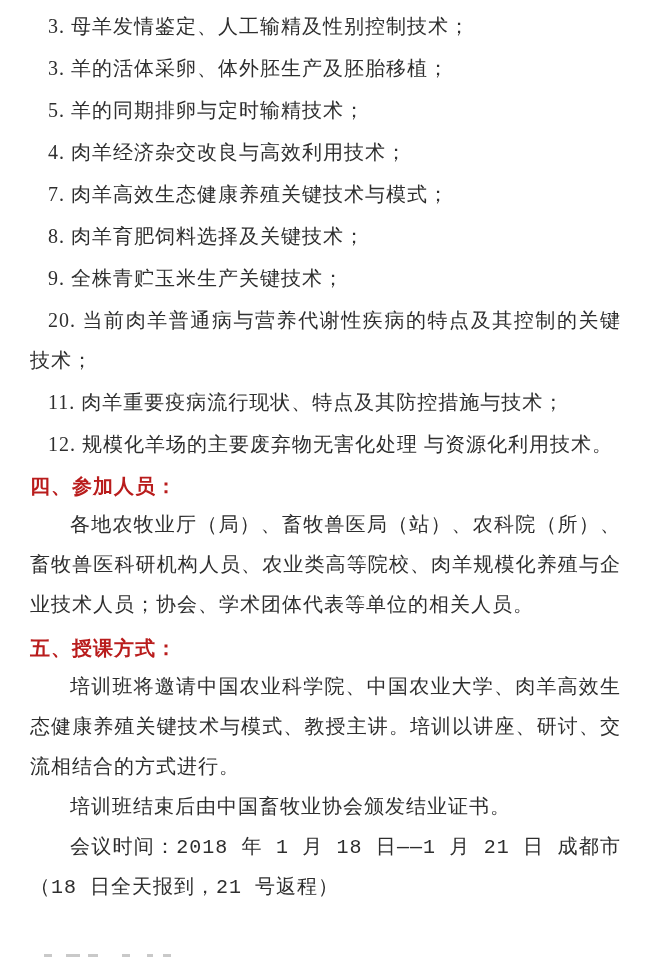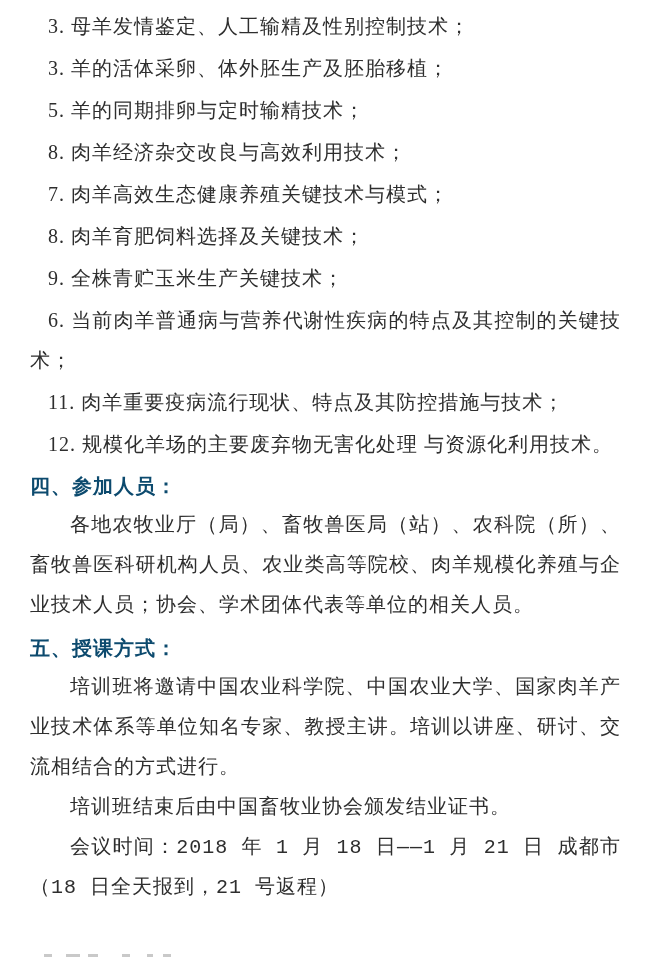--- a/index.html
+++ b/index.html
@@ -25,21 +25,21 @@
   .item {
     margin: 0 0 2px 0;
     text-indent: 18px;
   }
   .heading {
     margin: 2px 0 0 0;
     font-size: 20px;
     line-height: 40px;
     font-weight: bold;
     font-family: "Liberation Sans", "DejaVu Sans", sans-serif;
-    color: #0c4a6e;
+    color: #b91c1c;
     text-indent: 0;
     letter-spacing: 1px;
   }
   .para {
     margin: 0;
     text-indent: 40px;
     font-family: Liberation Mono, monospace;
   }
   
   .cutoff {
@@ -63,33 +63,33 @@
   .frag.f6 { left: 163px; width: 8px; }
 </style>
 </head>
 <body>
 
 <div class="page">
 
   <p class="item">3. 母羊发情鉴定、人工输精及性别控制技术；</p>
   <p class="item">3. 羊的活体采卵、体外胚生产及胚胎移植；</p>
   <p class="item">5. 羊的同期排卵与定时输精技术；</p>
-  <p class="item">8. 肉羊经济杂交改良与高效利用技术；</p>
+  <p class="item">4. 肉羊经济杂交改良与高效利用技术；</p>
   <p class="item">7. 肉羊高效生态健康养殖关键技术与模式；</p>
   <p class="item">8. 肉羊育肥饲料选择及关键技术；</p>
   <p class="item">9. 全株青贮玉米生产关键技术；</p>
-  <p class="item">6. 当前肉羊普通病与营养代谢性疾病的特点及其控制的关键技术；</p>
+  <p class="item">20. 当前肉羊普通病与营养代谢性疾病的特点及其控制的关键技术；</p>
   <p class="item">11. 肉羊重要疫病流行现状、特点及其防控措施与技术；</p>
   <p class="item">12. 规模化羊场的主要废弃物无害化处理 与资源化利用技术。</p>
 
   <h2 class="heading">四、参加人员：</h2>
   <p class="para">各地农牧业厅（局）、畜牧兽医局（站）、农科院（所）、畜牧兽医科研机构人员、农业类高等院校、肉羊规模化养殖与企业技术人员；协会、学术团体代表等单位的相关人员。</p>
 
   <h2 class="heading">五、授课方式：</h2>
-  <p class="para">培训班将邀请中国农业科学院、中国农业大学、国家肉羊产业技术体系等单位知名专家、教授主讲。培训以讲座、研讨、交流相结合的方式进行。</p>
+  <p class="para">培训班将邀请中国农业科学院、中国农业大学、肉羊高效生态健康养殖关键技术与模式、教授主讲。培训以讲座、研讨、交流相结合的方式进行。</p>
 
   <p class="para">培训班结束后由中国畜牧业协会颁发结业证书。</p>
 
   <p class="para">会议时间：2018 年 1 月 18 日——1 月 21 日  成都市（18 日全天报到，21 号返程）</p>
 
   <div class="cutoff">
     <span class="frag f1"></span>
     <span class="frag f2"></span>
     <span class="frag f3"></span>
     <span class="frag f4"></span>

